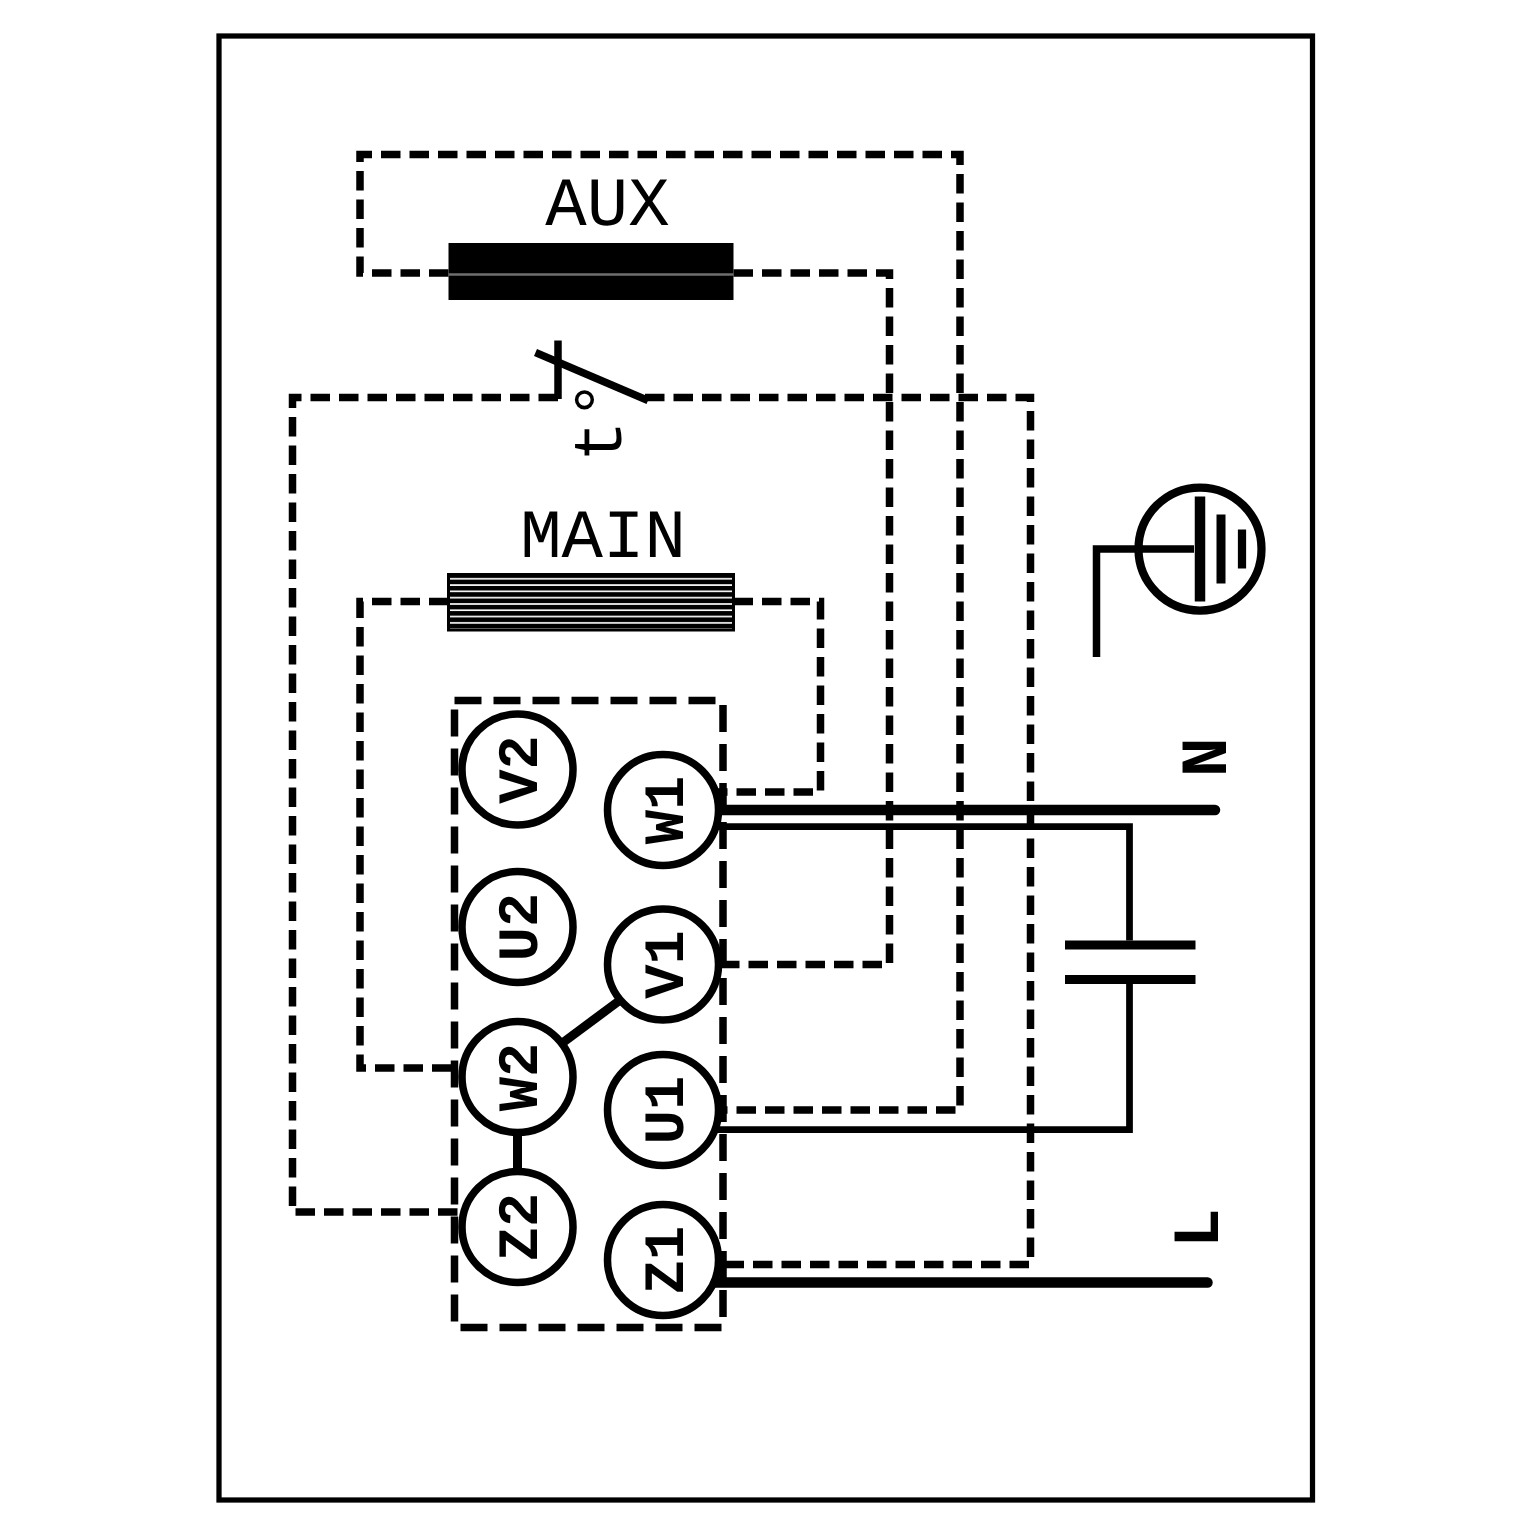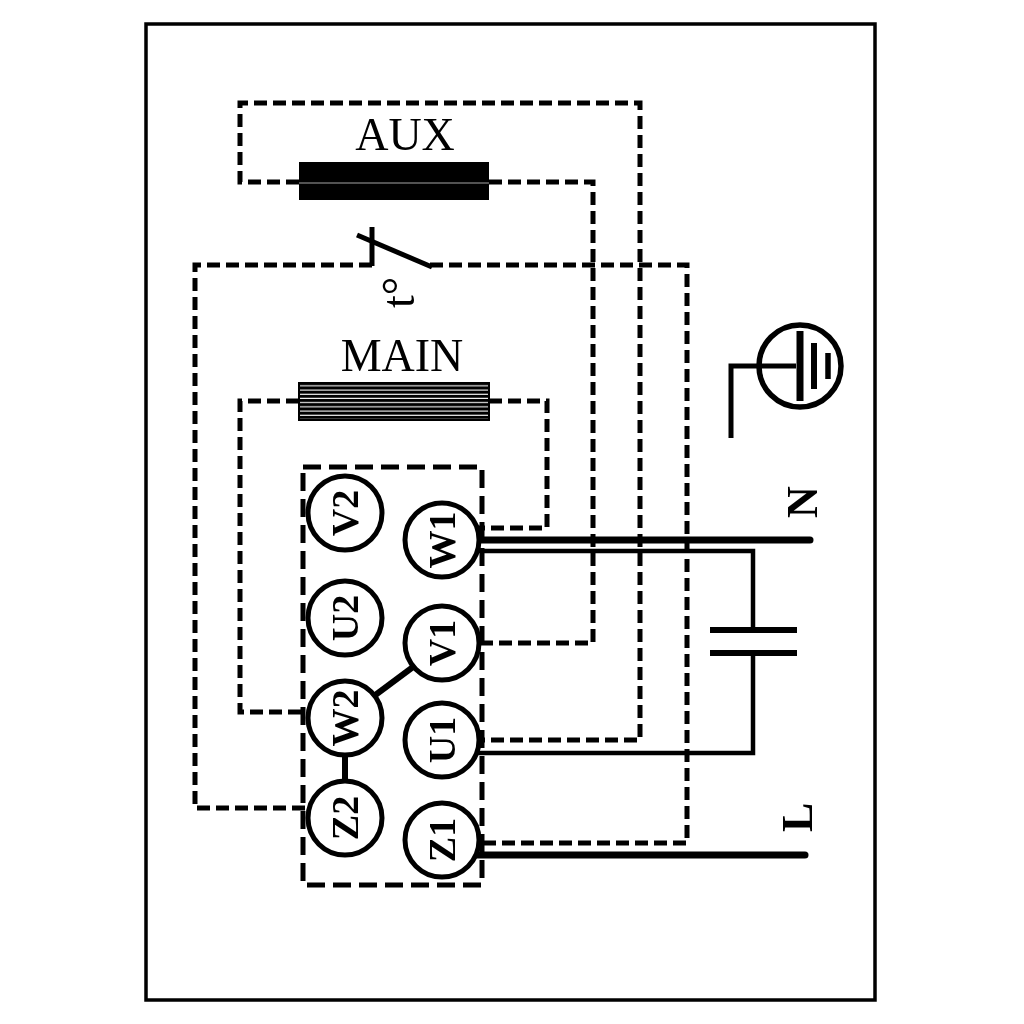--- a/index.html
+++ b/index.html
@@ -1,20 +1,20 @@
 <!DOCTYPE html>
 <html><head>
 <meta charset="utf-8">
 <style>
   html,body{margin:0;padding:0;background:#ffffff;}
   .canvas{
     position:relative;
     width:893px;height:1024px;
     background:#ffffff;
-    font-family:Liberation Serif, serif;
+    font-family:Liberation Mono, monospace;
   }
   svg{position:absolute;left:0;top:0;}
   .wire{fill:none;stroke:#000;stroke-width:5;stroke-dasharray:13 6;}
   .solid{fill:none;stroke:#000;stroke-width:5;}
   .jumper{fill:none;stroke:#000;stroke-width:6;}
   .bus{fill:none;stroke:#000;stroke-width:7;stroke-linecap:round;}
   .capwire{fill:none;stroke:#000;stroke-width:4.5;}
   .plate{fill:none;stroke:#000;stroke-width:6;}
   .term-circle{fill:#fff;stroke:#000;stroke-width:5;}
   .term-label{font-size:38px;font-weight:bold;fill:#000;}

